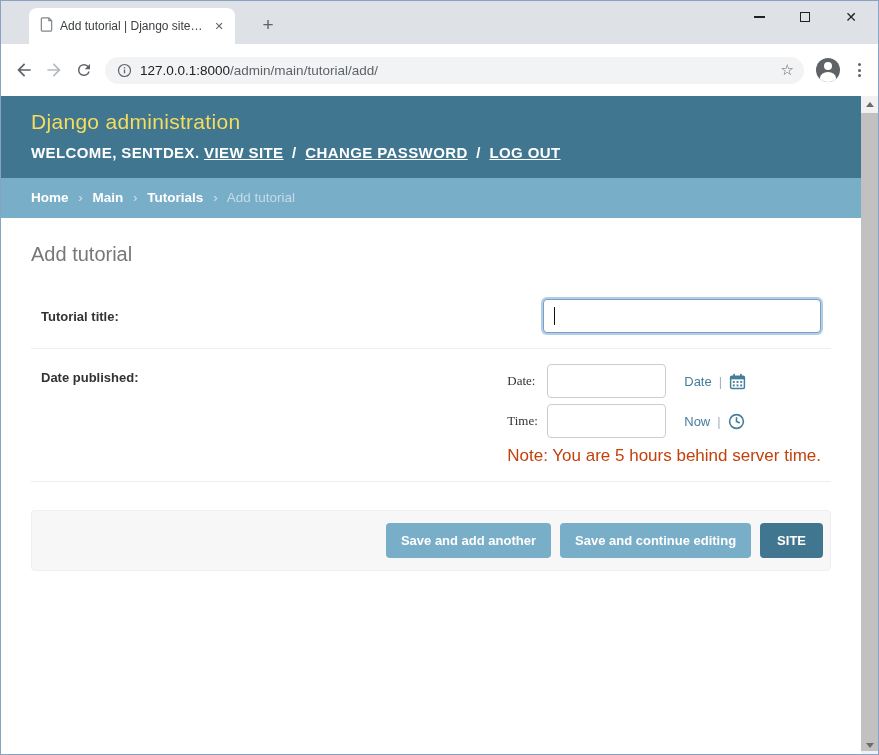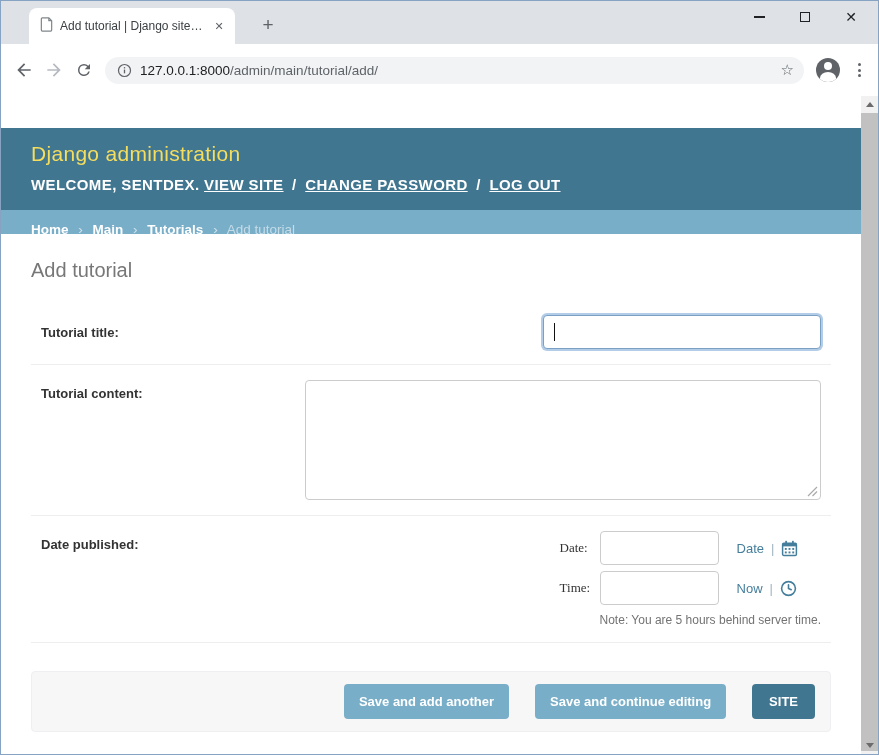--- a/index.html
+++ b/index.html
@@ -56,28 +56,28 @@
   .sb-btn { height:17px; display:flex; align-items:center; justify-content:center; }
   .sb-up i { width:0; height:0; border-left:4px solid transparent;
     border-right:4px solid transparent; border-bottom:5px solid #6b6b6b; }
   .sb-down { position:absolute; bottom:0; left:0; right:0; }
   .sb-down i { width:0; height:0; border-left:4px solid transparent;
     border-right:4px solid transparent; border-top:5px solid #6b6b6b; }
   .sb-thumb { position:absolute; top:17px; left:0; right:0; height:638px;
     background:#c1c1c1; }
 
   
-  .dj-header { height:82px; background:#417690; padding:14px 30px 0 30px;margin-top:32px; }
+  .dj-header { height:82px; background:#417690; padding:14px 30px 0 30px; }
   .branding { font-size:21px; font-weight:400; color:#f5dd5d; letter-spacing:.3px; }
   .user-tools { margin-top:10px; font-size:15px; font-weight:700; color:#fff;
     letter-spacing:.4px; }
   .user-tools a { color:#fff; text-decoration:underline; }
   .user-tools .sep { margin:0 4px; text-decoration:none; }
 
-  .breadcrumbs { height:24px; background:#79aec8; padding:0 30px; line-height:40px;
+  .breadcrumbs { height:40px; background:#79aec8; padding:0 30px; line-height:40px;
     font-size:13.5px; color:#c4dce8; }
   .breadcrumbs a { color:#fff; font-weight:600; text-decoration:none; }
   .bc-sep { margin:0 6px; color:#cfe1ec; }
 
   
   .main { padding:0 30px; }
   h1.page-title { font-size:20px; font-weight:400; color:#777;
     margin:25px 0 18px 0; }
   .form-row { display:flex; padding:15px 10px; border-bottom:1px solid #eee;justify-content:space-between; }
   .form-label { width:170px; flex:none; font-size:13px; font-weight:700;
@@ -97,25 +97,25 @@
   .resize-grip { position:absolute; right:2px; bottom:2px; }
 
   .dt-line { display:flex; align-items:center; margin-bottom:6px; }
   .dt-sublabel { width:40px; font-size:13px; color:#333;font-family:Liberation Serif, serif; }
   input.vSmallField { width:119px; height:34px; border:1px solid #ccc;
     border-radius:4px; padding:0 8px; font-size:13px; }
   .dt-link { margin-left:18px; font-size:13px; color:#447e9b;
     text-decoration:none; }
   .dt-pipe { margin:0 7px; color:#9fb4c2; font-size:13px; }
   .dt-icon { display:flex; align-items:center; }
-  .tz-note { font-size:12px; color:#737373; margin-top:8px;margin-left:40px; }
+  .tz-note { font-size:17px; color:#c2410c; margin-top:8px; }
 
   .submit-row { margin:28px 0 20px 0; background:#f7f7f8; border:1px solid #efeff1;
-    border-radius:4px; padding:12px 15px; display:flex; justify-content:flex-end;
-    gap:26px; }
+    border-radius:4px; padding:12px 7px; display:flex; justify-content:flex-end;
+    gap:9px; }
   .btn { border:none; border-radius:4px; background:#79aec8; color:#fff;
     font-size:13px; font-weight:700; padding:10px 15px; cursor:pointer;
     font-family:"Liberation Sans", sans-serif; }
   .btn.default { background:#417690; padding:10px 17px; }
 </style>
 </head>
 <body>
 
 <div class="window">
 
@@ -211,28 +211,20 @@
         <form>
 
           <div class="form-row row-center">
             <label class="form-label">Tutorial title:</label>
             <span class="focus-wrap">
               <input class="vTextField" type="text" value="" style="">
               <span class="caret"></span>
             </span>
           </div>
 
-          <div class="form-row row-top">
-            <label class="form-label">Tutorial content:</label>
-            <div class="fake-textarea">
-              <svg class="resize-grip" width="11" height="11" viewBox="0 0 11 11">
-                <path d="M10 1L1 10 M10 5.5L5.5 10" stroke="#aaa" stroke-width="1.2" fill="none"></path>
-              </svg>
-            </div>
-          </div>
 
           <div class="form-row row-top">
             <label class="form-label">Date published:</label>
             <div>
               <div class="dt-line">
                 <span class="dt-sublabel">Date:</span>
                 <input class="vSmallField" type="text" value="" style="">
                 <a href="#" class="dt-link">Date</a>
                 <span class="dt-pipe">|</span>
                 <span class="dt-icon">

